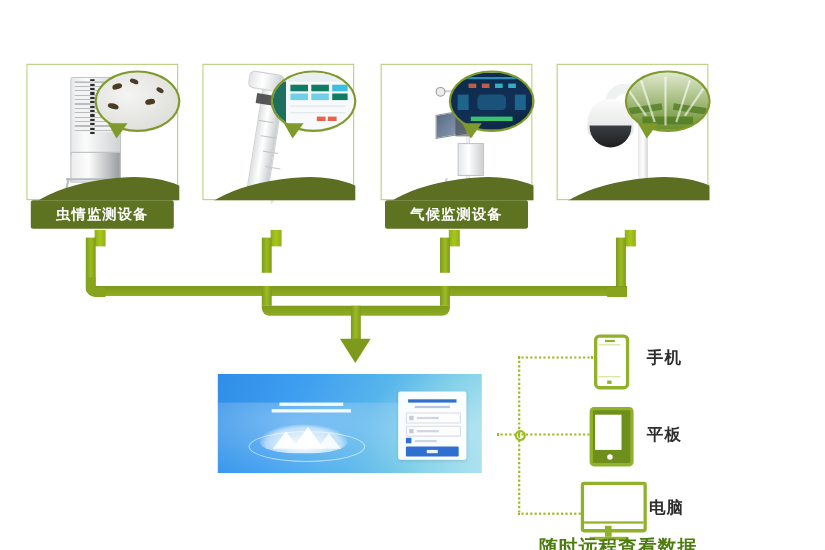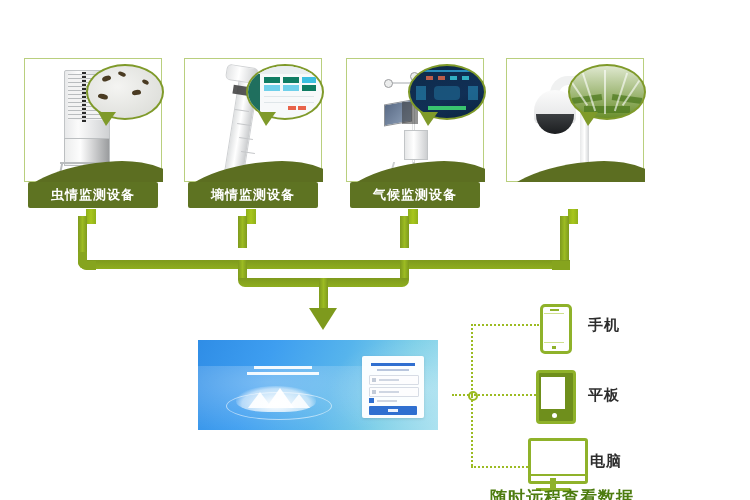--- a/index.html
+++ b/index.html
@@ -241,25 +241,24 @@
       <div class="cell" style="left:16px;top:19px;width:16px;background:#6fd0ea;"></div>
       <div class="cell" style="left:35px;top:19px;width:16px;background:#6fd0ea;"></div>
       <div class="cell" style="left:54px;top:19px;width:14px;background:#0f7c63;"></div>
       <div class="cell" style="left:16px;top:30px;width:50px;height:1px;background:#dfe6e9;"></div>
       <div class="cell" style="left:16px;top:36px;width:50px;height:1px;background:#dfe6e9;"></div>
       <div class="cell" style="left:40px;top:40px;width:8px;height:4px;background:#e8634a;"></div>
       <div class="cell" style="left:50px;top:40px;width:8px;height:4px;background:#e8634a;"></div>
     </div>
     <div class="bubble-tail" style="left:74px;top:54px;"></div>
     <div class="card-ground"></div>
-    <div class="card-label">墒情监测设备</div>
     <div class="stub"></div>
   </div>
 
-  <div class="card" style="left:346px;top:30px;">
+  <div class="card" style="left:346px;top:30px;padding-left:12px;">
     <div class="card-frame"></div>
     <div class="equip">
       <div class="crossarm"></div>
       <div class="cup" style="left:38px;top:21px;"></div>
       <div class="cup" style="left:64px;top:14px;"></div>
       <div class="cup" style="left:90px;top:21px;"></div>
       <div class="vane"></div>
       <div class="mast"></div>
       <div class="panel"></div>
       <div class="sensorbox"></div>

